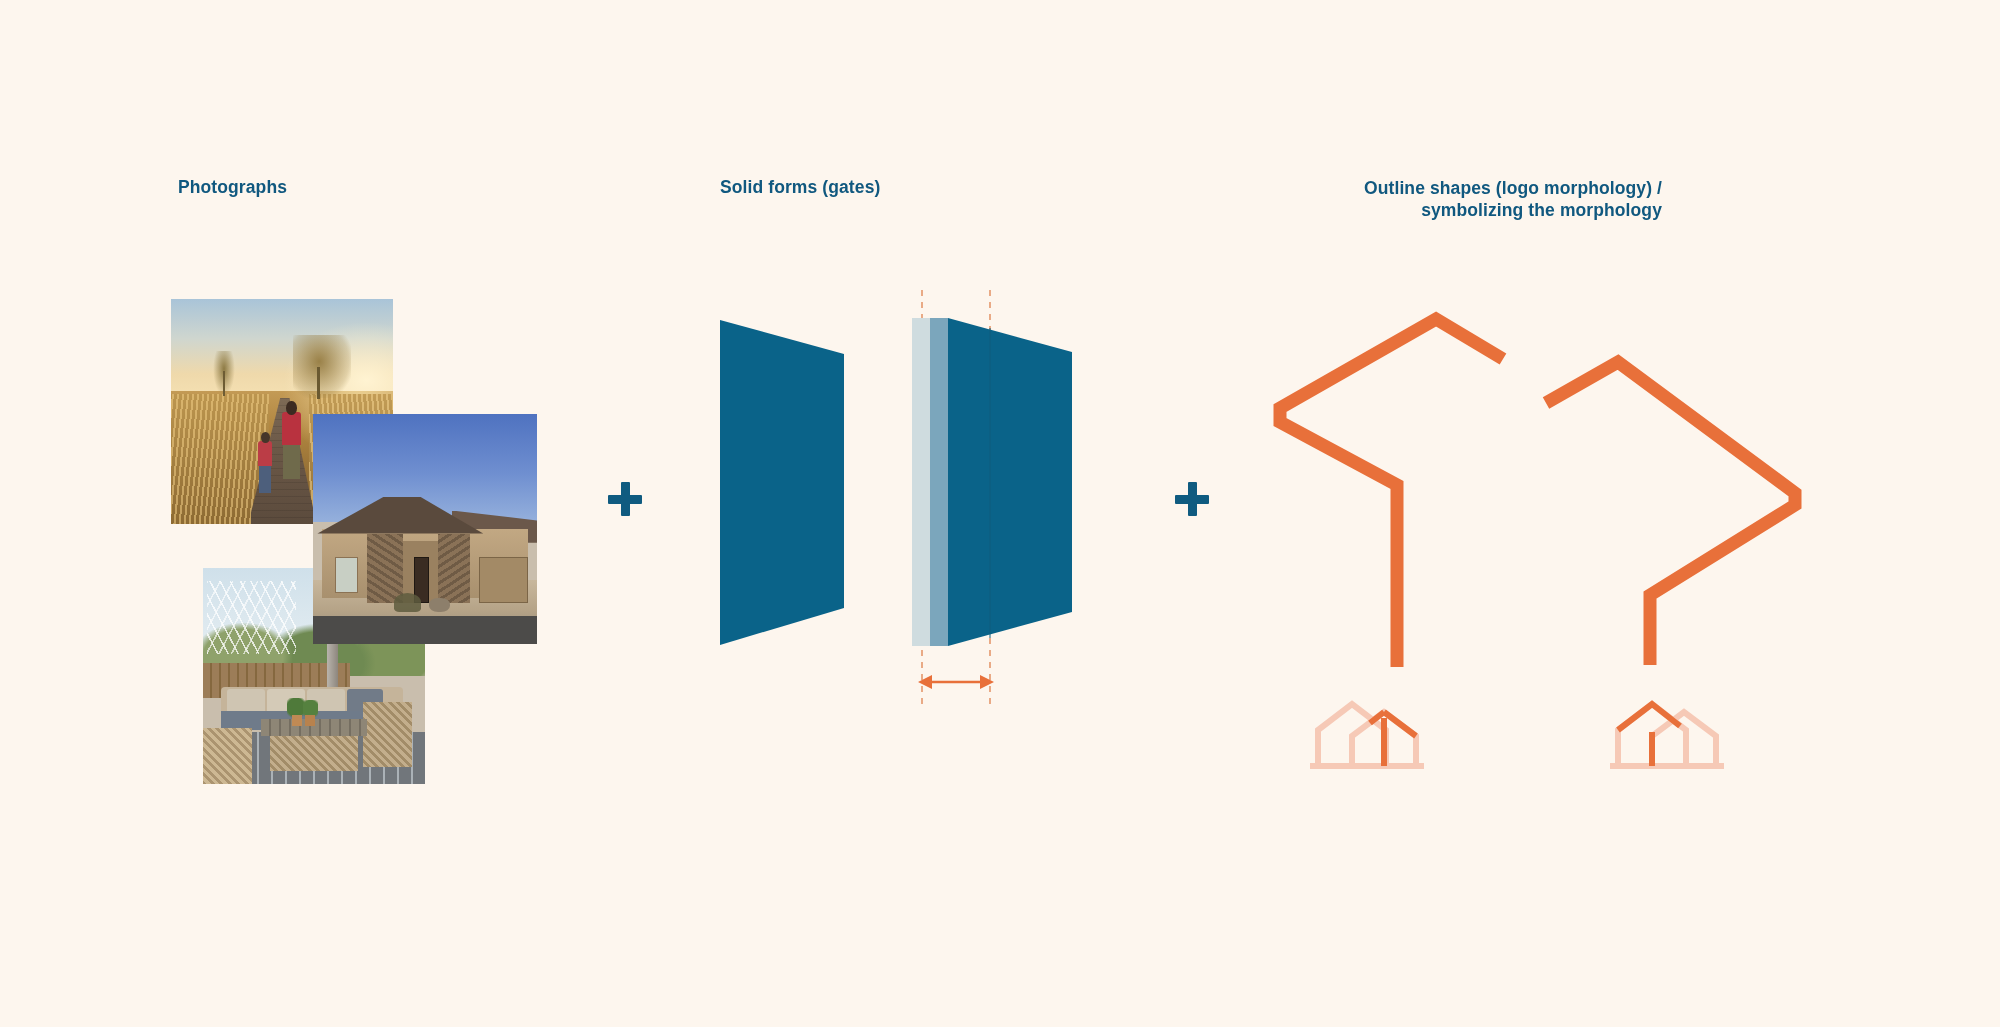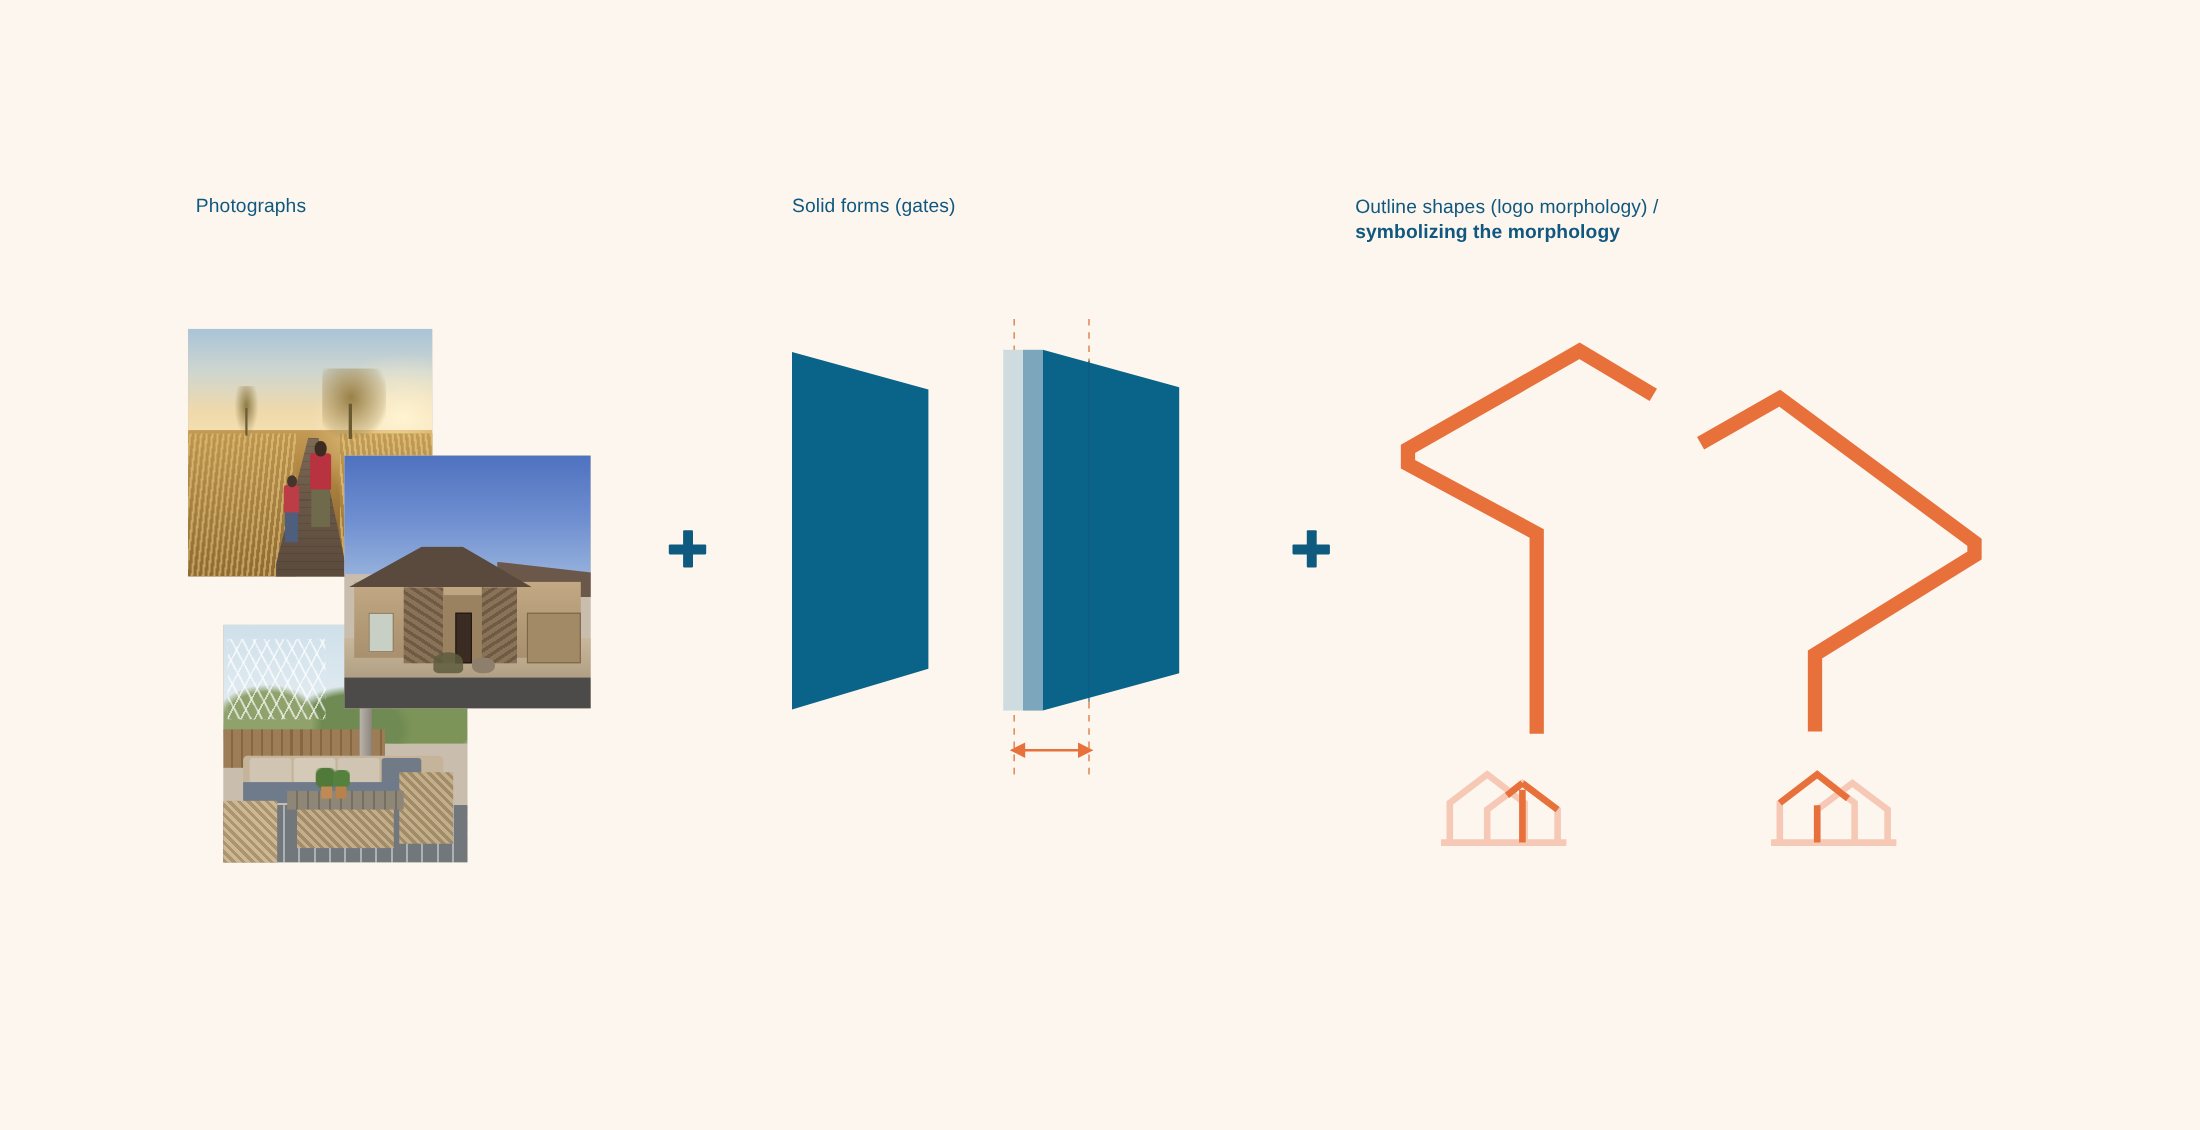--- a/index.html
+++ b/index.html
@@ -25,25 +25,25 @@
   
   .col-label {
     position: absolute;
     color: #10587F;
     font-size: 17.5px;
     line-height: 1.25;
     letter-spacing: .1px;
     white-space: nowrap;
   }
   .col-label .strong { font-weight: bold; display: block; }
-  .col-label .light  { font-weight: normal; display: block; }
+  .col-label .light  { font-weight: bold; display: block; }
 
   #label-photographs { left: 178px; top: 177px; }
   #label-solid       { left: 720px; top: 177px; }
-  #label-outline     { left: 1232px; top: 178px; }
+  #label-outline     { left: 1364px; top: 178px; text-align: right; }
 
   
   .plus {
     position: absolute;
     width: 34px;
     height: 34px;
   }
   .plus span {
     position: absolute;
     background: #0F5B80;

